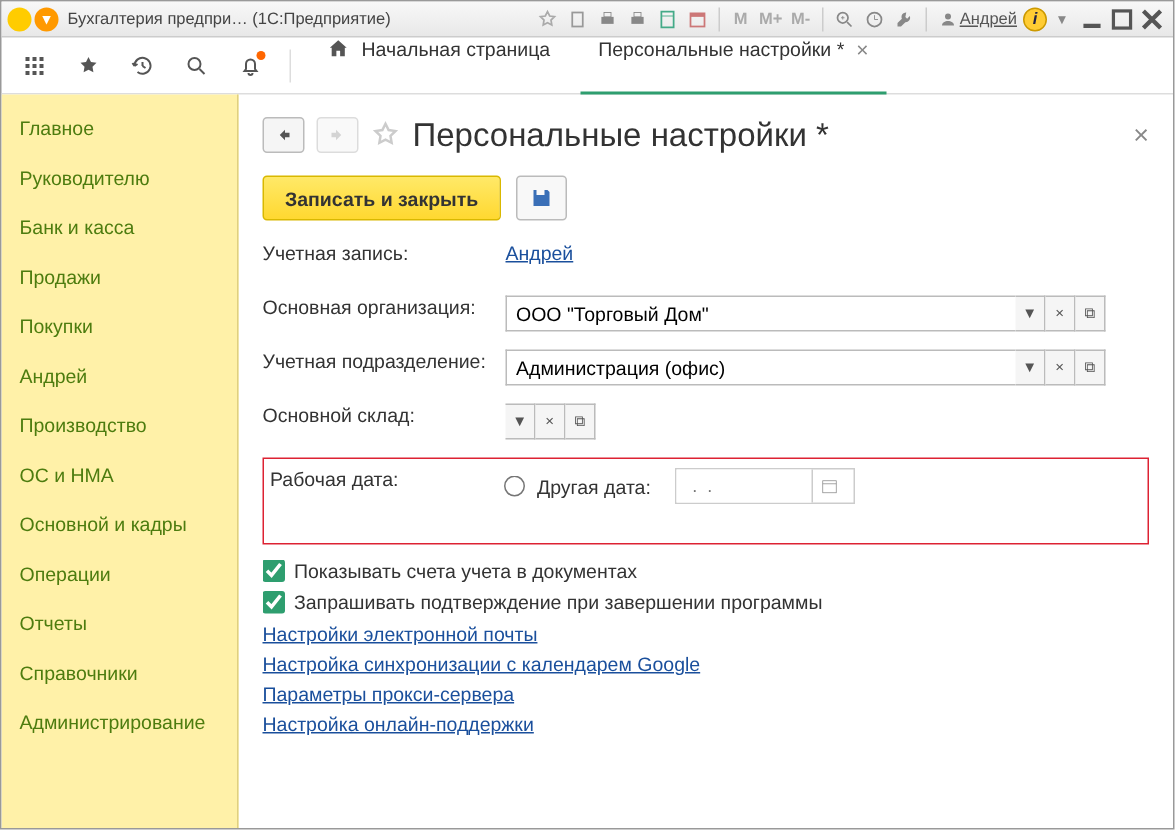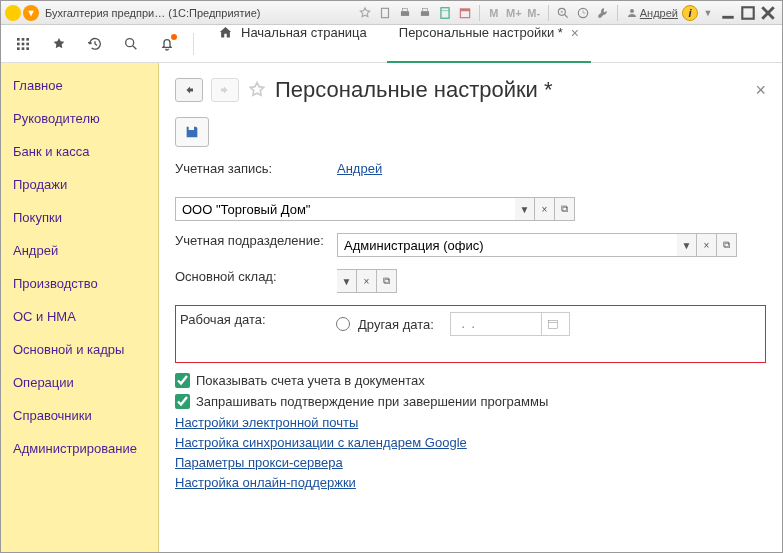--- a/index.html
+++ b/index.html
@@ -25,21 +25,21 @@
   .dot { position:absolute; top:4px; right:4px; width:6px; height:6px; background:#ff6600; border-radius:50%; }
   .tool-sep { width:1px; height:22px; background:#ddd; margin:0 4px; }
   .tab { height:38px; display:flex; align-items:flex-start; padding:0 12px; gap:8px; color:#333; }
   .tab.home svg { width:15px; height:15px; }
   .tab.active { border-bottom: 2px solid #2e9e6f; }
   .tab .close { font-size:14px; color:#888; }
 
   
   .main { display:flex; height: calc(553px - 24px - 38px); }
   .sidebar { width: 158px; background: #fff1a8; border-right:1px solid #e0d080; padding-top: 6px; }
-  .nav-item { padding: 9px 12px; color:#4c1d95; cursor:pointer; }
+  .nav-item { padding: 9px 12px; color:#4d7c0f; cursor:pointer; }
   .content { flex:1; padding: 14px 16px 10px 16px; overflow:auto; position:relative; }
 
   
   .chead { display:flex; align-items:center; gap:8px; margin-bottom:14px; }
   .navbtn { width:28px; height:24px; border:1px solid #bbb; border-radius:3px; display:flex; align-items:center; justify-content:center; background:#f5f5f5; }
   .navbtn.disabled { opacity:.5; }
   .star-outline { width:20px; height:20px; color:#ccc; }
   .ch-title { font-size: 22px; color:#333; font-weight:normal; }
   .close-page { margin-left:auto; font-size:18px; color:#888; }
 
@@ -224,20 +224,21 @@
     <div class="nav-item">Главное</div>
     <div class="nav-item">Руководителю</div>
     <div class="nav-item">Банк и касса</div>
     <div class="nav-item">Продажи</div>
     <div class="nav-item">Покупки</div>
     <div class="nav-item">Андрей</div>
     <div class="nav-item">Производство</div>
     <div class="nav-item">ОС и НМА</div>
     <div class="nav-item">Основной и кадры</div>
     <div class="nav-item">Операции</div>
+    <div class="nav-item">Отчеты</div>
     <div class="nav-item">Справочники</div>
     <div class="nav-item">Администрирование</div>
   </div>
 
   <div class="content">
     <div class="chead">
       <span class="navbtn">
           <svg width="14" height="12" viewBox="0 0 24 24">
             <path fill="#555" d="M14 5l-7 7 7 7v-4h6v-6h-6z"></path>
           </svg>
@@ -248,33 +249,35 @@
           </svg>
         </span>
       <span class="star-outline"><svg viewBox="0 0 24 24" width="20" height="20">
             <path fill="none" stroke="#ccc" stroke-width="2" d="M12 3l2.5 5 5.5.8-4 3.9.9 5.5L12 15.8 7.1 18.2l.9-5.5-4-3.9 5.5-.8z"></path>
           </svg></span>
       <h1 class="ch-title">Персональные настройки *</h1>
       <span class="close-page">×</span>
     </div>
 
     <div class="actions">
+      <button class="btn-primary">Записать и закрыть</button>
       <button class="btn-icon">
           <svg viewBox="0 0 24 24">
             <path fill="#3a6fb7" d="M4 4h14l2 2v14H4zM7 4v5h8V4zM7 13h10v7H7z"></path>
           </svg>
         </button>
     </div>
 
     <div class="form-row">
       <span class="form-label">Учетная запись:</span>
       <a class="link">Андрей</a>
     </div>
 
     <div class="form-row">
+      <span class="form-label">Основная организация:</span>
       <div class="combo">
         <input value="ООО &quot;Торговый Дом&quot;" style="">
         <span class="cbtn">▼</span>
         <span class="cbtn">×</span>
         <span class="cbtn">⧉</span>
       </div>
     </div>
 
     <div class="form-row">
       <span class="form-label">Учетная подразделение:</span>

